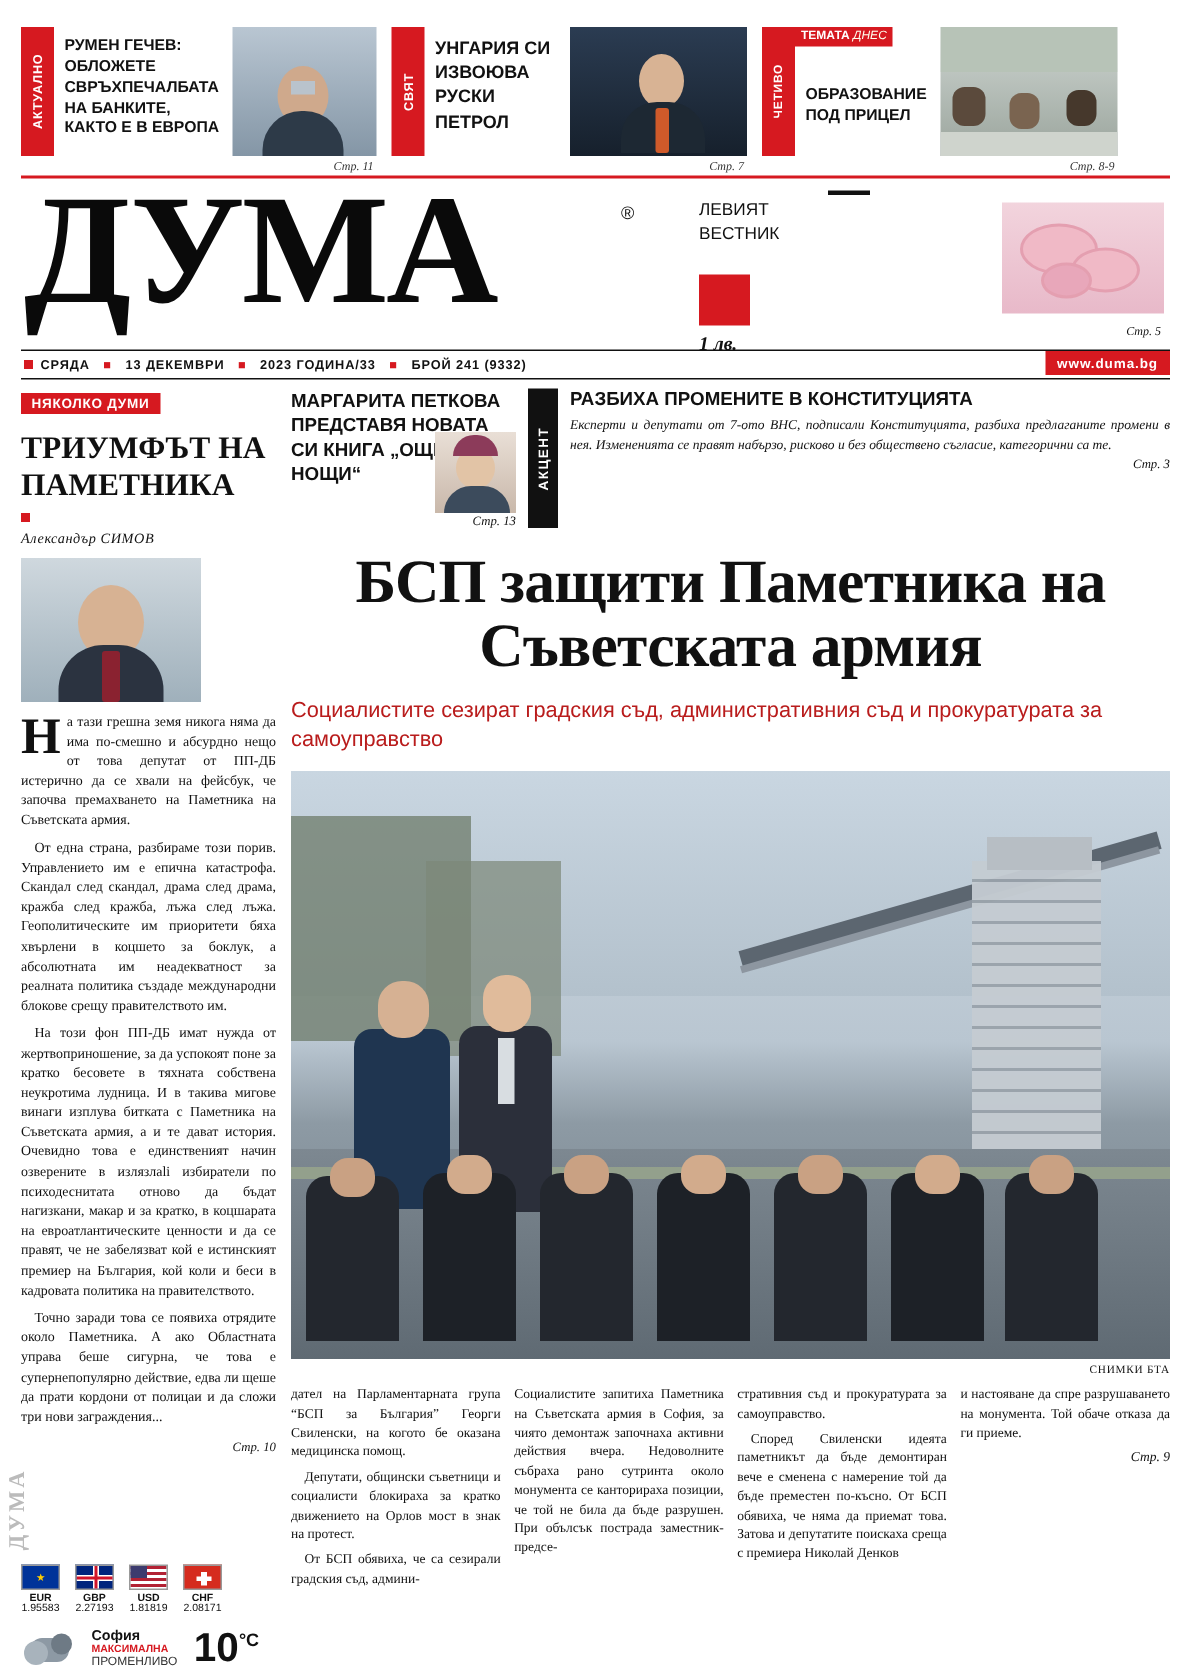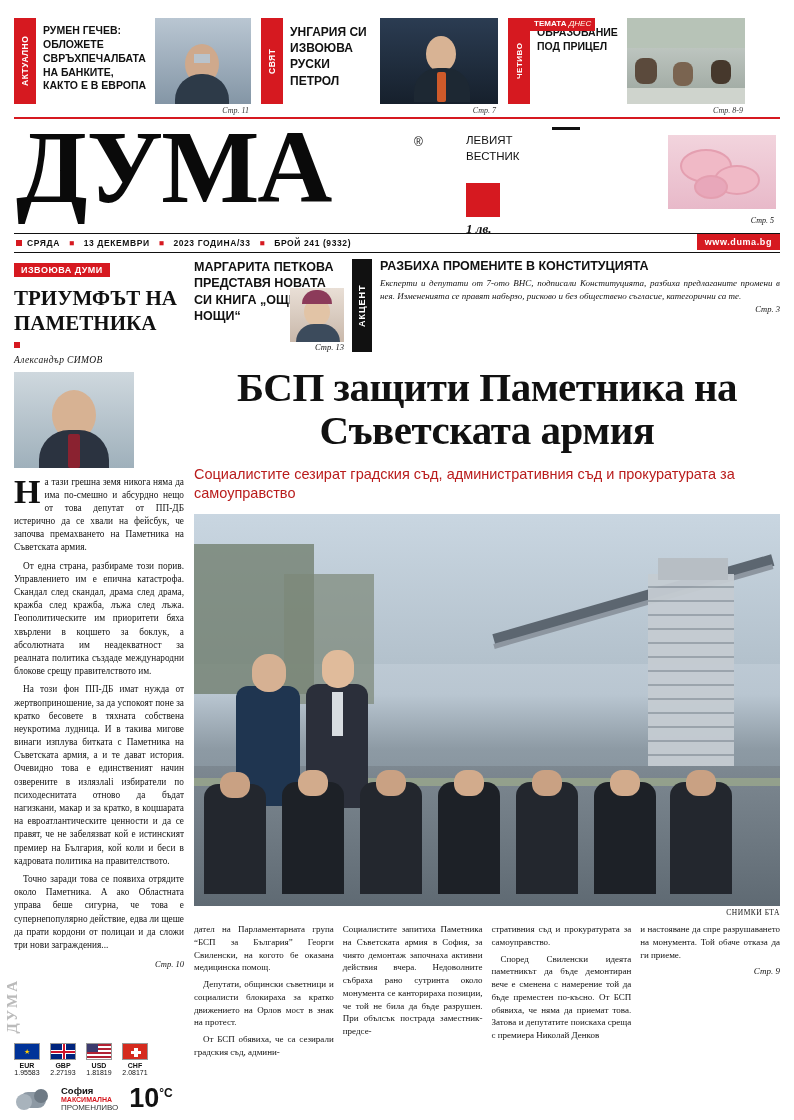--- a/index.html
+++ b/index.html
@@ -247,21 +247,21 @@
           <div class="ph-face" style="width:56px;height:34px;background:#1d2833;border-radius:24px 24px 0 0;left:34px;top:50px;"></div>
           <div class="ph-face" style="width:9px;height:30px;background:#cf5a2a;border-radius:2px;left:57px;top:54px;"></div>
         </div>
       </div>
       <div class="page-ref">Стр. 7</div>
     </div>
 
     <div class="teaser">
       <div class="teaser-inner">
         <div class="tag small">ЧЕТИВО</div>
-        <div class="teaser-text" style="position:relative;padding-top:8px;">
+        <div class="teaser-text" style="position:relative;padding-top:39px;">
           <div class="badge-tema">
             <span>ТЕМАТА</span>
             <i>днес</i>
           </div>
           <span>ОБРАЗОВАНИЕ ПОД ПРИЦЕЛ</span>
         </div>
         <div class="teaser-photo wide p-class">
           <div class="ph-face" style="width:118px;height:30px;background:#b7c3b7;border-radius:0;left:0;top:0;"></div>
           <div class="ph-face" style="width:22px;height:26px;background:#5b4a3c;border-radius:8px;left:8px;top:40px;"></div>
           <div class="ph-face" style="width:20px;height:24px;background:#7a6450;border-radius:8px;left:46px;top:44px;"></div>
@@ -305,21 +305,21 @@
     <span class="dsep">■</span>
     <span>БРОЙ 241 (9332)</span>
     <span class="website">www.duma.bg</span>
   </div>
 
   <div class="rule-thin"></div>
 
   <div class="main">
 
     <div class="col-left">
-      <div class="kicker">ИЗВОЮВА ДУМИ</div>
+      <div class="kicker">НЯКОЛКО ДУМИ</div>
       <div class="left-title">ТРИУМФЪТ НА ПАМЕТНИКА</div>
       <div class="sq-small"></div>
       <div class="byline">Александър СИМОВ</div>
       <div class="author-photo">
         <div class="ph-face" style="width:44px;height:50px;background:#d7b293;left:38px;top:18px;"></div>
         <div class="ph-face" style="width:70px;height:40px;background:#2b3340;border-radius:30px 30px 0 0;left:25px;top:58px;"></div>
         <div class="ph-face" style="width:12px;height:34px;background:#8a2230;border-radius:2px;left:54px;top:62px;"></div>
       </div>
 
       <div class="left-body">

